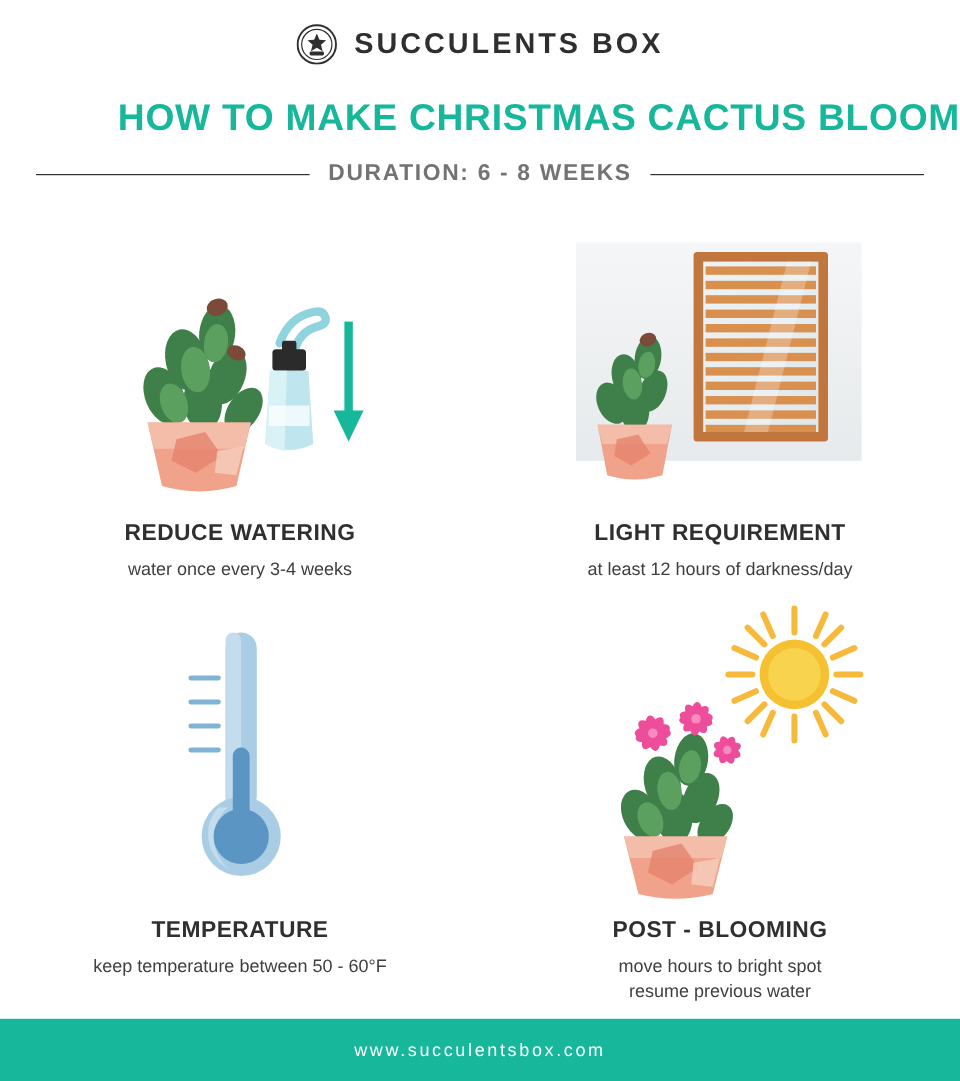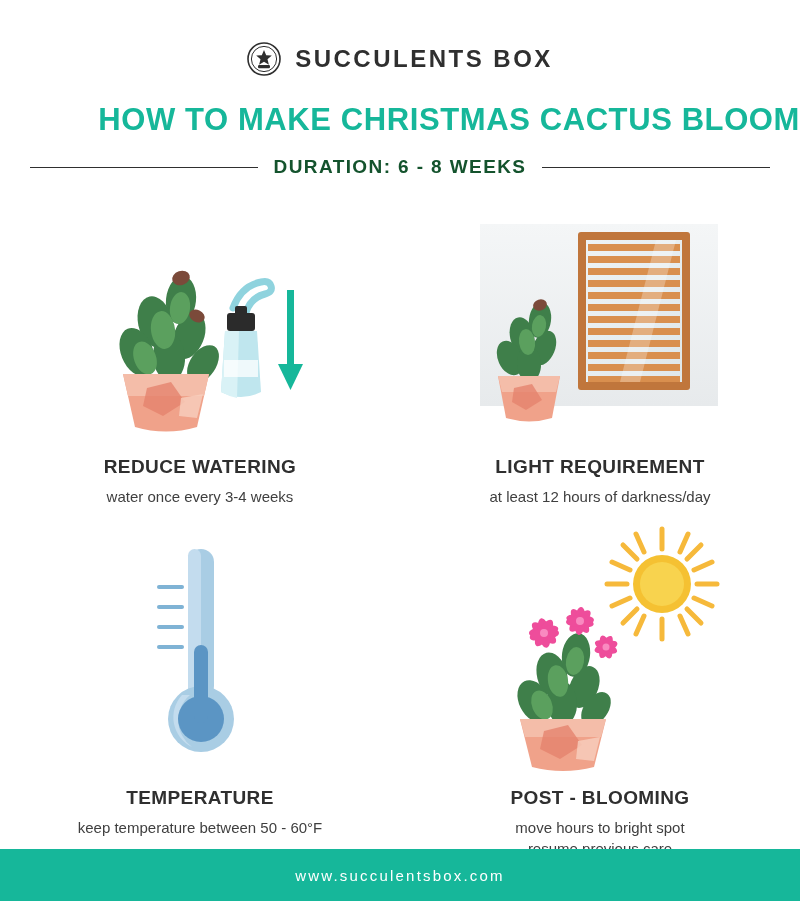--- a/index.html
+++ b/index.html
@@ -16,21 +16,21 @@
     overflow: hidden;
     position: relative;
   }
 
   
   .brand {
     display: flex;
     align-items: center;
     justify-content: center;
     gap: 14px;
-    padding-top: 42px;
+    padding-top: 20px;
   }
   .brand-logo {
     width: 34px;
     height: 34px;
     flex: 0 0 34px;
   }
   .brand-name {
     font-size: 24px;
     letter-spacing: 2.5px;
     font-weight: bold;
@@ -53,21 +53,21 @@
     justify-content: center;
     margin-top: 18px;
     padding: 0 30px;
   }
   .rule {
     flex: 1 1 auto;
     height: 1px;
     background: #2f2f2f;
   }
   .duration {
-    color: #14532d;
+    color: #737373;
     font-size: 19px;
     font-weight: bold;
     letter-spacing: 1.4px;
     padding: 0 16px;
     white-space: nowrap;
   }
 
   
   .grid {
     margin-top: 14px;
@@ -345,20 +345,20 @@
         </g>
 
         <path d="M40 196 L126 196 L114 244 Q83 252 52 244 Z" fill="#f0a28a"></path>
         <path d="M40 196 L126 196 L121 214 L45 214 Z" fill="#f4bda9"></path>
         <path d="M64 208 L88 202 L102 222 L80 236 L60 226 Z" fill="#e4806b" opacity="0.75"></path>
         <path d="M98 218 L120 214 L114 238 L96 236 Z" fill="#f7cfbe" opacity="0.8"></path>
       </svg>
     </div>
     <div class="step-title">POST - BLOOMING</div>
     <div class="step-desc">move hours to bright spot</div>
-    <div class="step-desc" style="margin-top:0">resume previous care</div>
+    <div class="step-desc" style="margin-top:0">resume previous water</div>
   </div>
 
 </div>
 
 <div class="footer">
   <span class="footer-text">www.succulentsbox.com</span>
 </div>
 
 </body></html>

